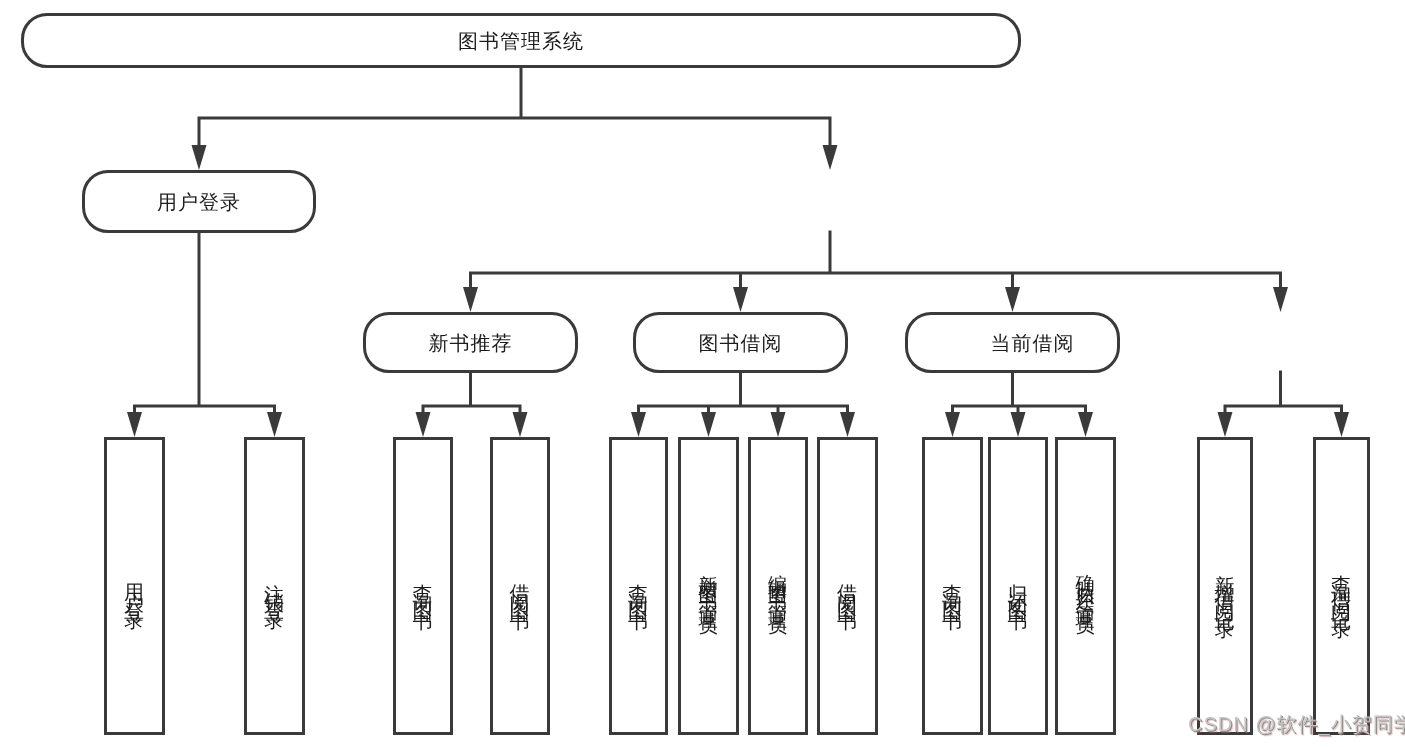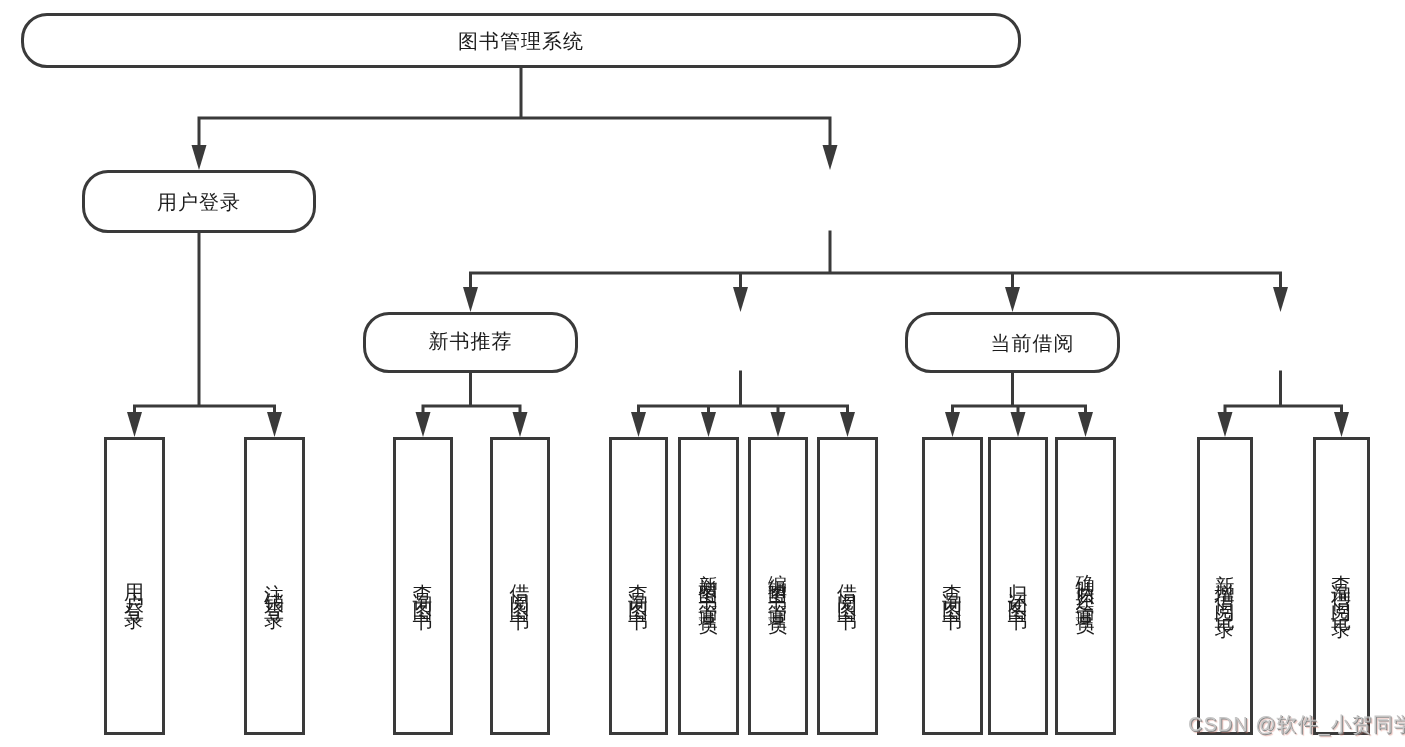--- a/index.html
+++ b/index.html
@@ -126,22 +126,25 @@
   </svg>
 
   <div class="node h" style="left:21px; top:13px; width:1000px; height:55px;">
     <span>图书管理系统</span>
   </div>
 
   <div class="node h" style="left:82px; top:170px; width:234px; height:63px;">
     <span>用户登录</span>
   </div>
 
-  <div class="node h" style="left:363px; top:312px; width:215px; height:61px;font-family:Liberation Mono, monospace;">
+  <div class="node h" style="left:363px; top:312px; width:215px; height:61px;">
     <span>新书推荐</span>
+  </div>
+  <div class="node h" style="left:633px; top:312px; width:215px; height:61px;">
+    <span>图书借阅</span>
   </div>
   <div class="node h" style="left:905px; top:312px; width:215px; height:61px;padding-left:40px;">
     <span>当前借阅</span>
   </div>
 
   <div class="node v" style="left:104px; width:61px;">
     <span>用户登录</span>
   </div>
   <div class="node v" style="left:244px; width:61px;">
     <span>注销登录</span>

